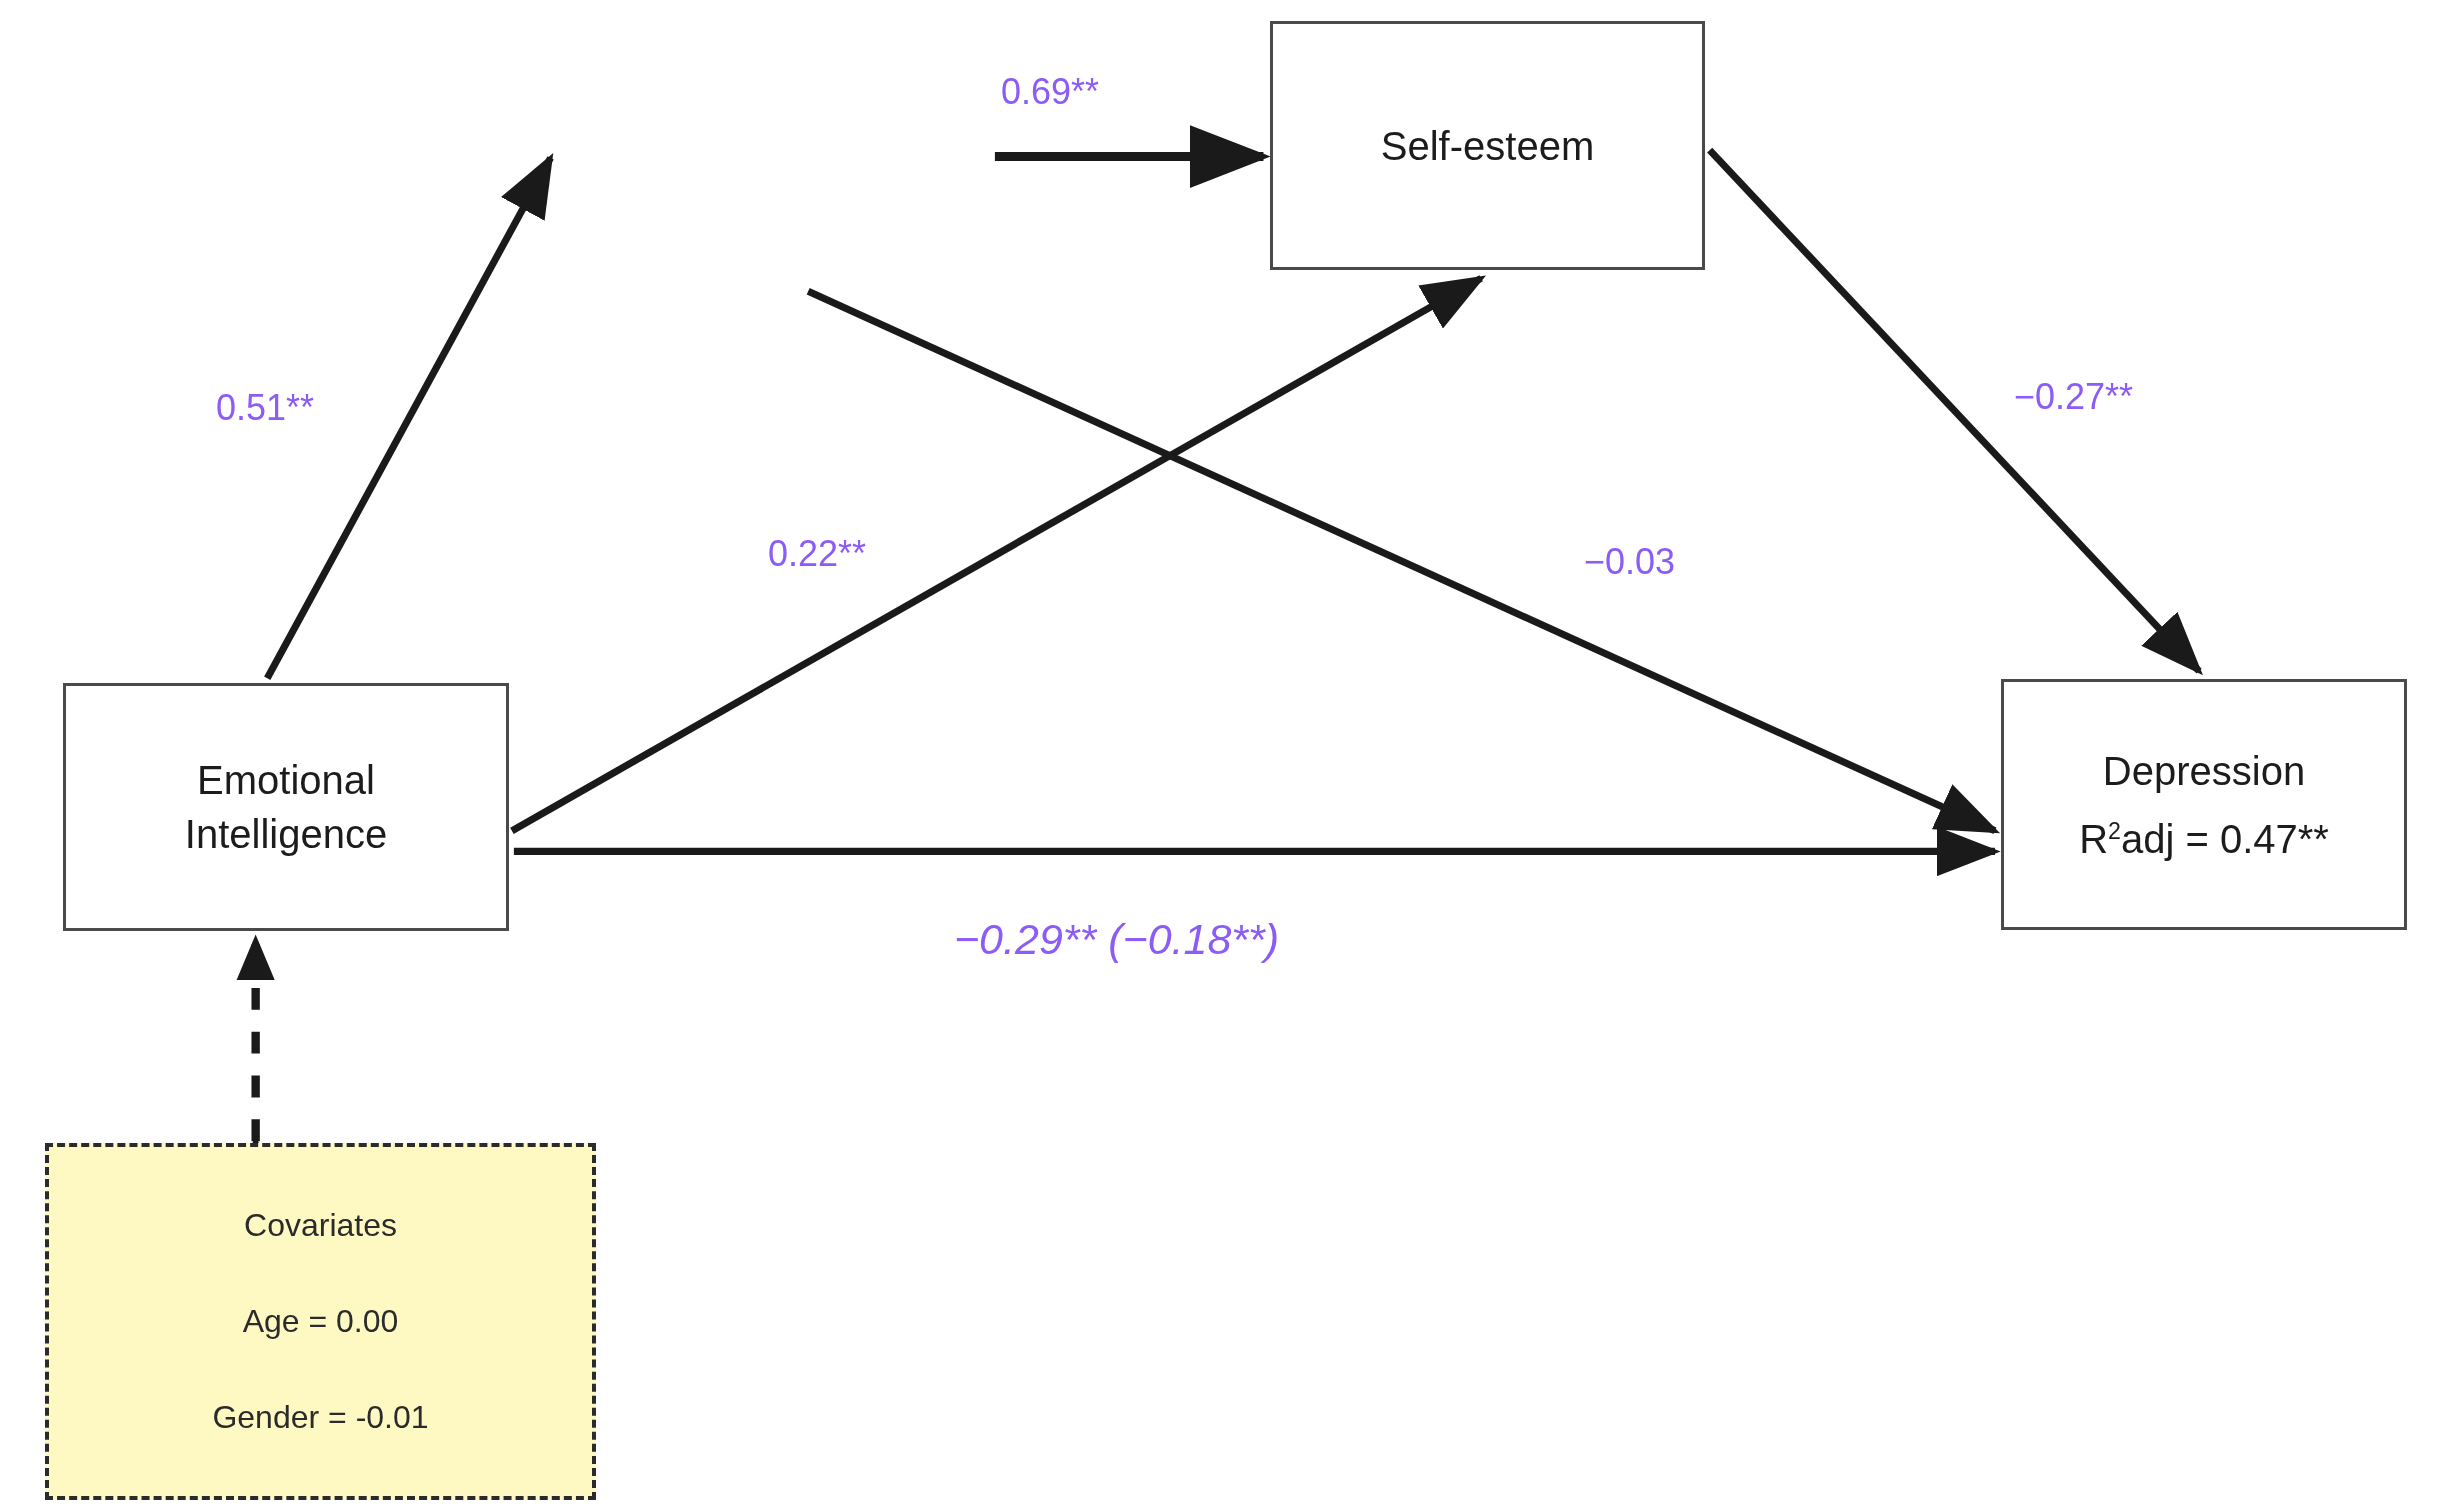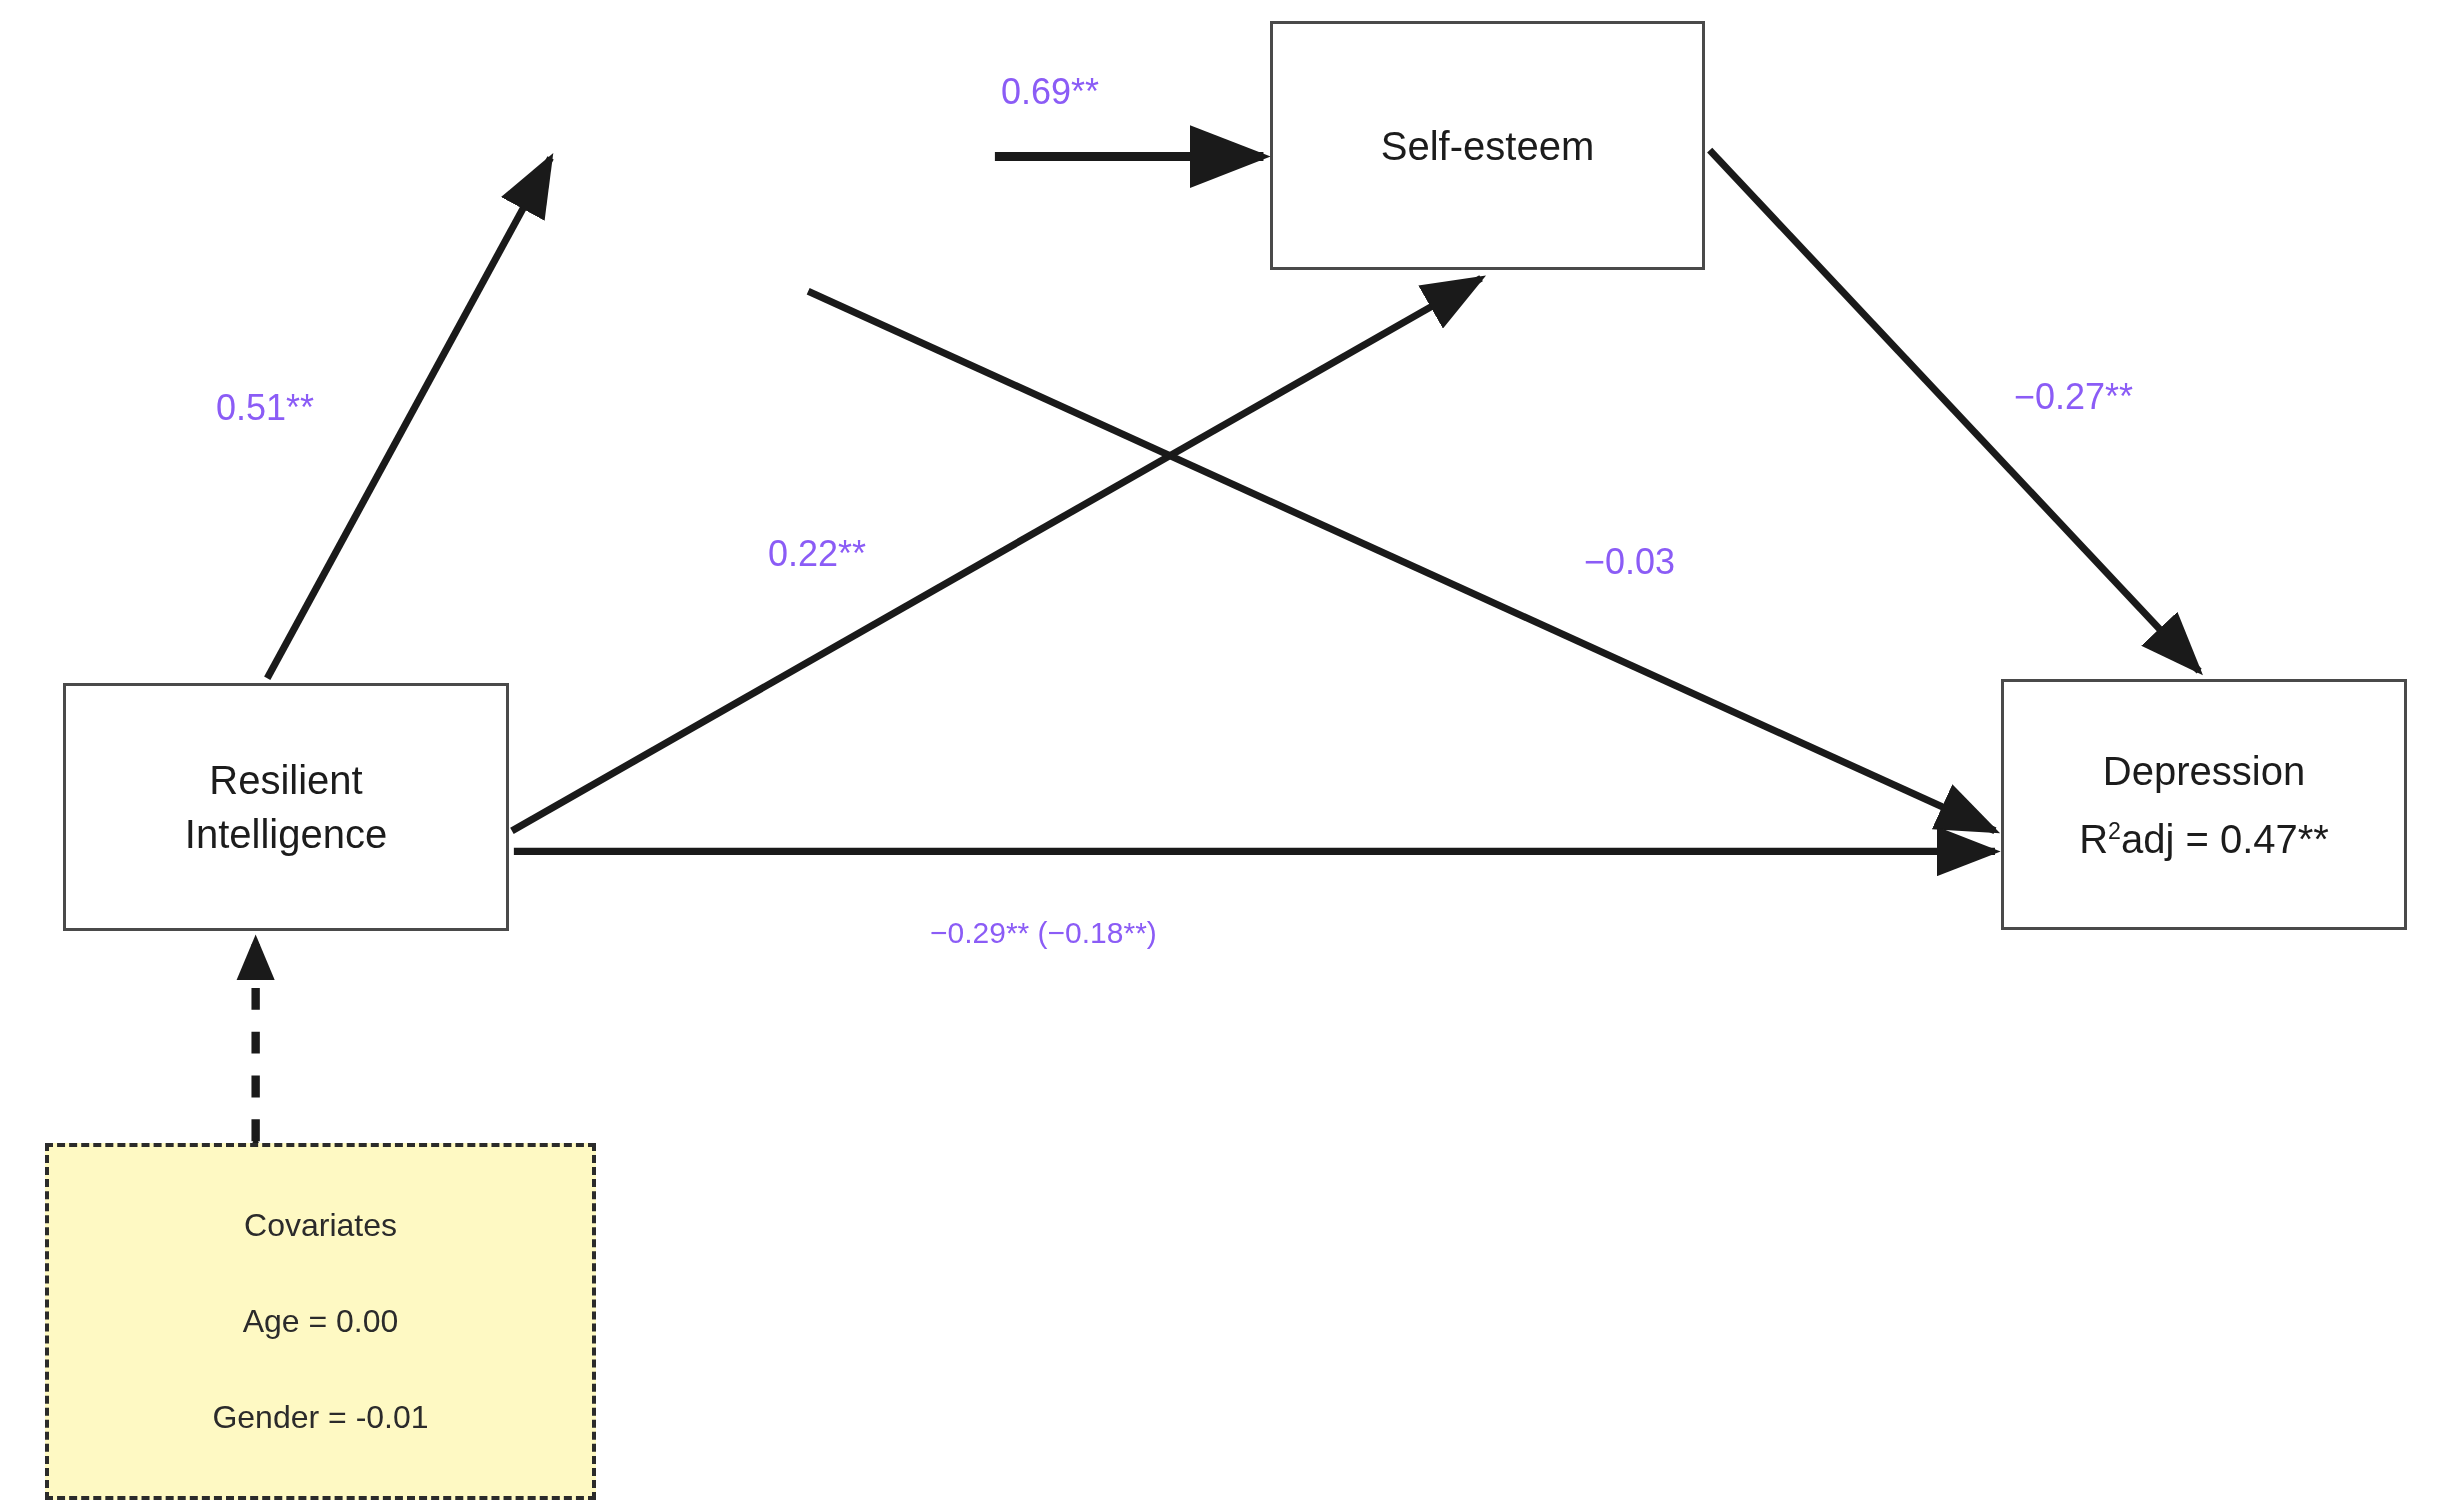--- a/index.html
+++ b/index.html
@@ -97,21 +97,21 @@
     line-height: 1;
     color: #8b5cf6;
     white-space: nowrap;
     z-index: 6;
   }
   #lbl-ei-rc       { left: 216px;  top: 390px;  }
   #lbl-rc-se       { left: 1001px; top: 74px;  }
   #lbl-ei-se       { left: 768px; top: 536px;  }
   #lbl-rc-dep      { left: 1584px; top: 544px;  }
   #lbl-se-dep      { left: 2014px; top: 379px;  }
-  #lbl-ei-dep      { left: 930px; top: 918px; font-size: 30px; }
+  #lbl-ei-dep      { left: 954px; top: 918px; font-size: 43px; font-style: italic; }
 </style>
 </head>
 <body>
 
 <div id="stage">
 
   <svg id="edges" viewBox="0 0 3786 2343">
     <defs>
       <marker id="arrowhead" markerWidth="9" markerHeight="7" refX="8.2" refY="3.5" orient="auto" markerUnits="strokeWidth">
         <path d="M0,0 L9,3.5 L0,7 Z" fill="#1a1a1a"></path>
@@ -138,21 +138,21 @@
 
     <line x1="397" y1="1772" x2="397" y2="1460" stroke="#1a1a1a" stroke-width="13" stroke-dasharray="34 34" marker-start="url(#arrowhead-dash-start)" marker-end="url(#arrowhead-dash-end)"></line>
   </svg>
 
 
   <div class="node" id="node-self-esteem">
     <span class="line">Self-esteem</span>
   </div>
 
   <div class="node" id="node-emotional-intelligence">
-    <span class="line">Resilient</span>
+    <span class="line">Emotional</span>
     <span class="line">Intelligence</span>
   </div>
 
   <div class="node" id="node-depression">
     <span class="line">Depression</span>
     <span class="line"><span>R</span><sup class="sq">2</sup><span>adj = 0.47**</span></span>
   </div>
 
   <div class="covariates" id="node-covariates">
     <span class="cov-line">Covariates</span>

